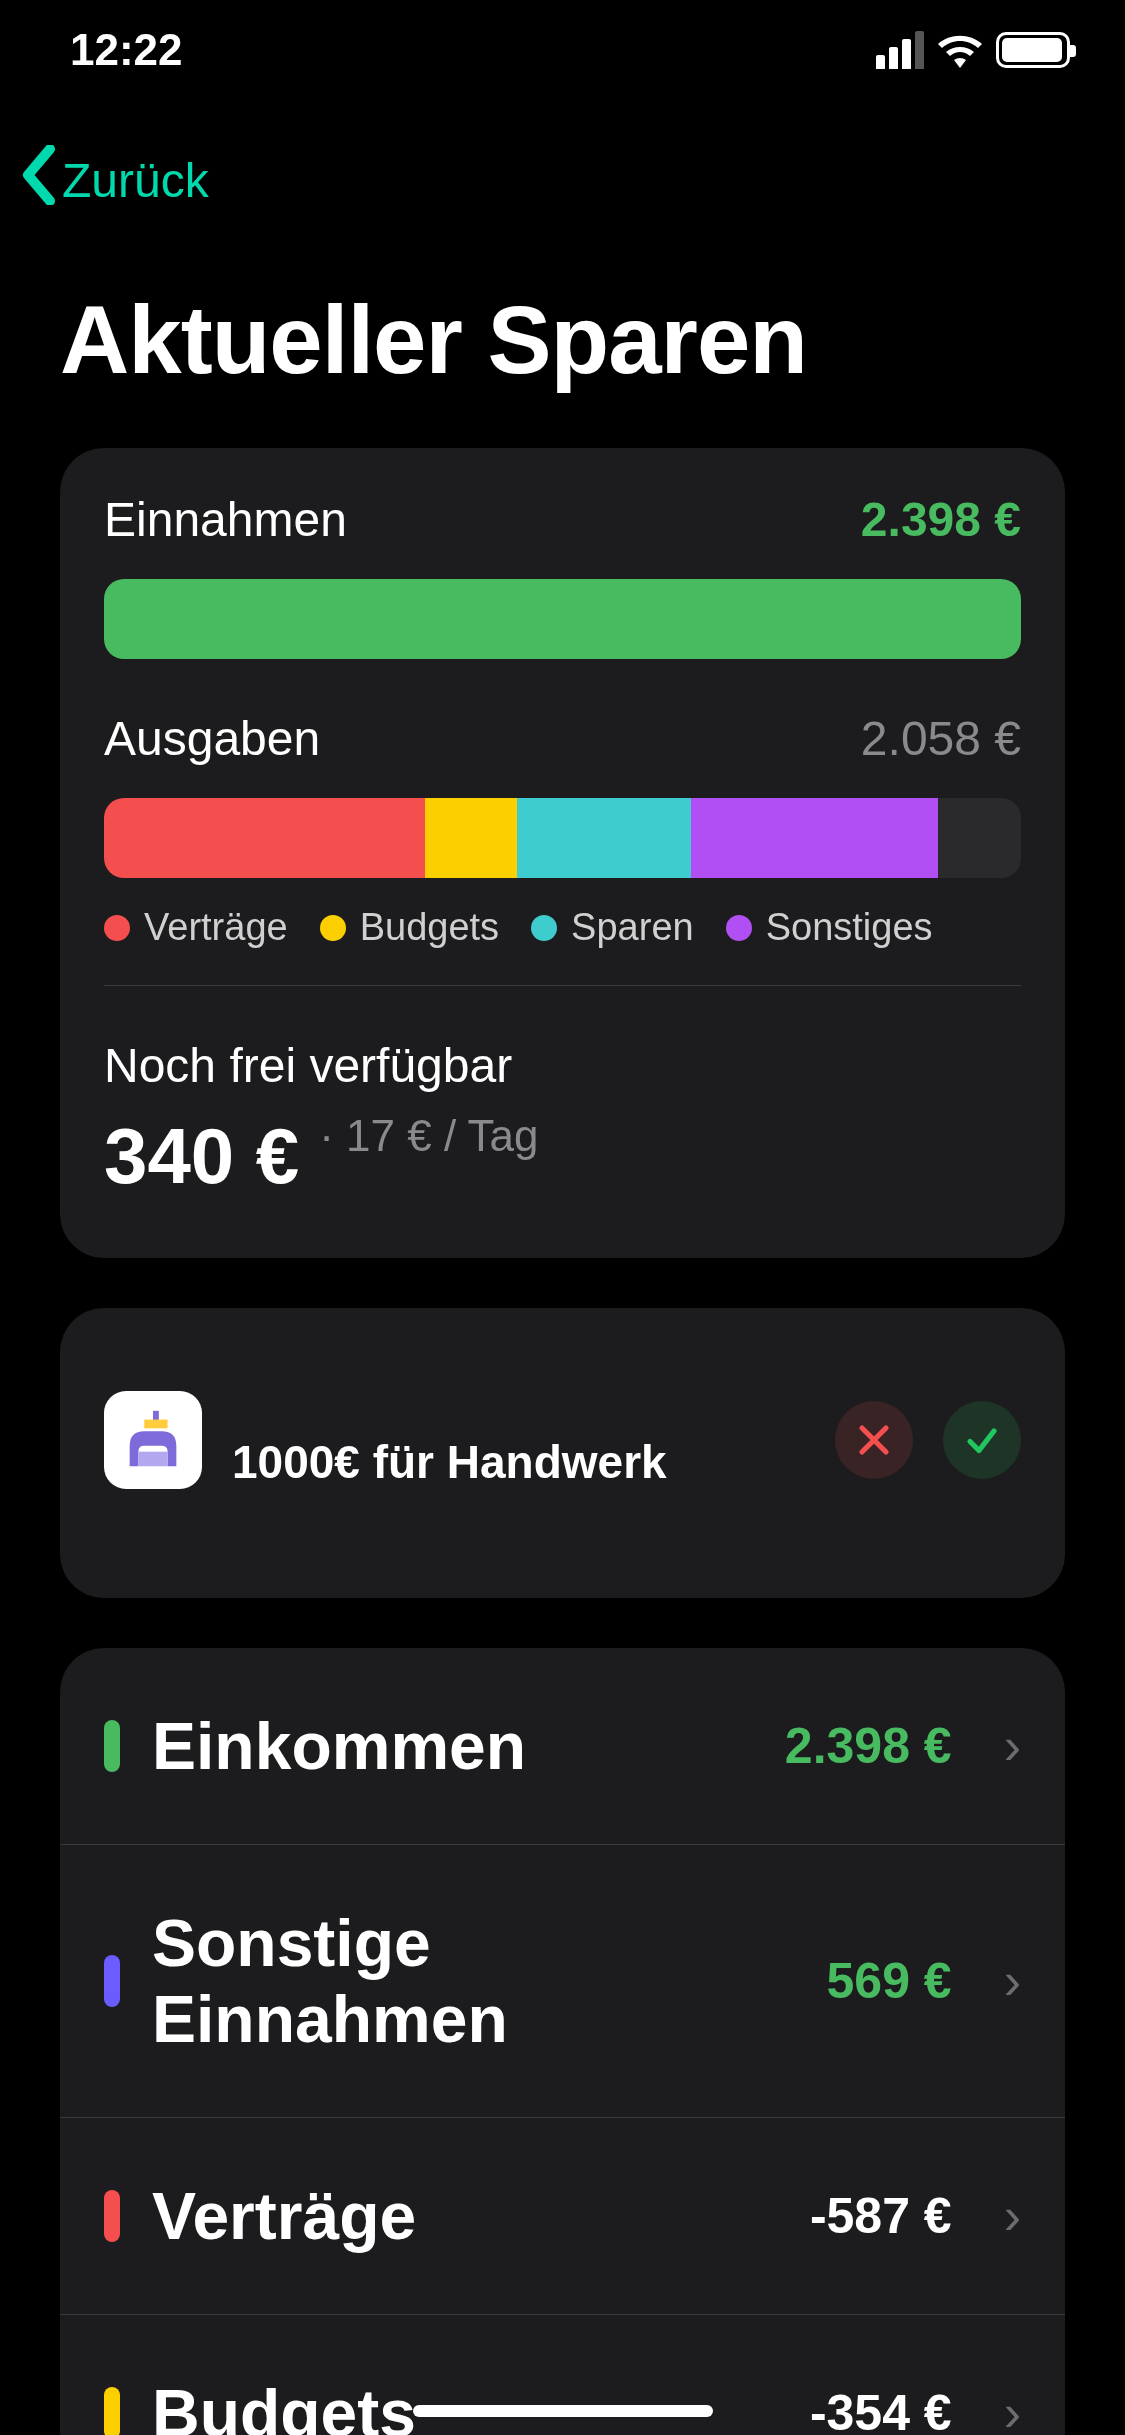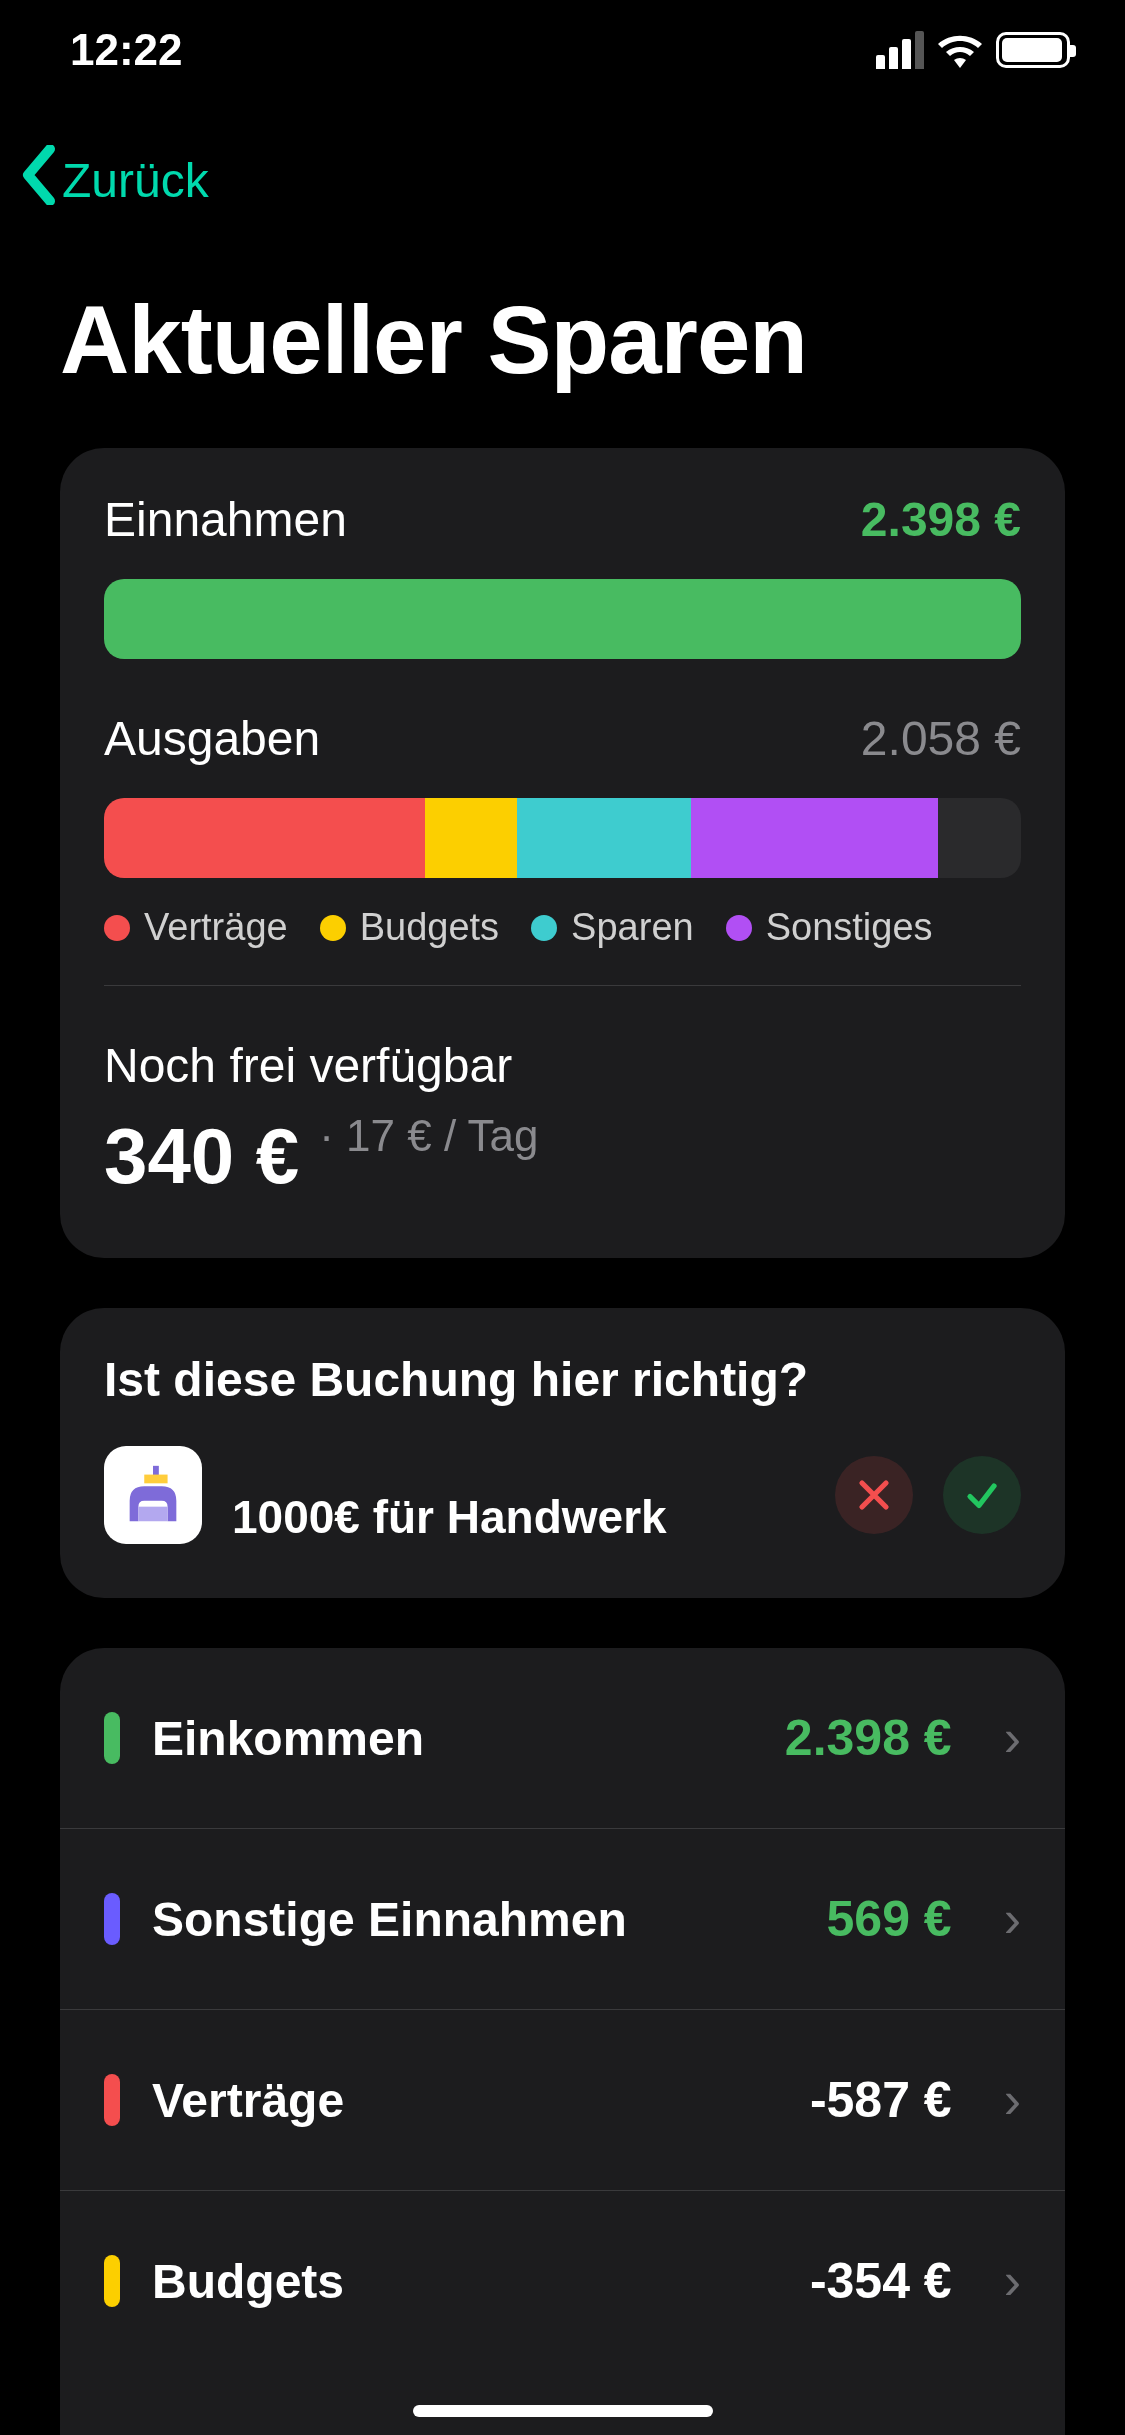--- a/index.html
+++ b/index.html
@@ -120,21 +120,21 @@
       padding: 60px 44px 60px 44px;
       border-bottom: 1px solid #3a3a3c;
       gap: 32px;
     }
     .cat-row .pill { width: 16px; height: 52px; border-radius: 8px; flex-shrink: 0; }
     .pill.green { background: #48bb61; }
     .pill.indigo { background: #6a5cff; }
     .pill.red { background: #f44e4e; }
     .pill.yellow { background: #fccf00; }
 
-    .cat-label { flex: 1; font-size: 48px; font-weight: 600; }
+    .cat-label { flex: 1; font-size: 66px; font-weight: 600; }
     .cat-val { font-size: 50px; font-weight: 600; }
     .cat-val.pos { color: #48bb61; }
     .cat-val.neg { color: #fff; }
     .chevron-right { color: #6c6c70; font-size: 52px; margin-left: 20px; }
 
     
     .home-ind {
       position: absolute; bottom: 18px; left: 50%; transform: translateX(-50%);
       width: 300px; height: 12px; background: #fff; border-radius: 10px; z-index: 10;
     }
@@ -215,21 +215,20 @@
   <div class="divider"></div>
 
   <div class="remain-label">Noch frei verfügbar</div>
   <div class="remain-val">
     <span class="big">340 €</span>
     <span class="sub">· 17 € / Tag</span>
   </div>
 </div>
 
 <div class="card booking-card">
-  <div class="booking-q">Ist diese Buchung hier richtig?</div>
   <div class="booking-row">
     <div class="booking-icon">
       <svg width="70" height="70" viewBox="0 0 48 48">
         <rect x="24" y="4" width="4" height="10" fill="#7e6bd9"></rect>
         <path d="M18 10 L34 10 L34 16 L18 16 Z" fill="#ffcd3c"></path>
         <path d="M8 28 Q8 18 18 18 L30 18 Q40 18 40 28 L40 42 L34 42 L34 32 Q34 28 30 28 L18 28 Q14 28 14 32 L14 42 L8 42 Z" fill="#7e6bd9"></path>
         <rect x="14" y="32" width="20" height="10" fill="#b3a8ef"></rect>
       </svg>
     </div>
     <div class="booking-text">1000€ für Handwerk</div>

